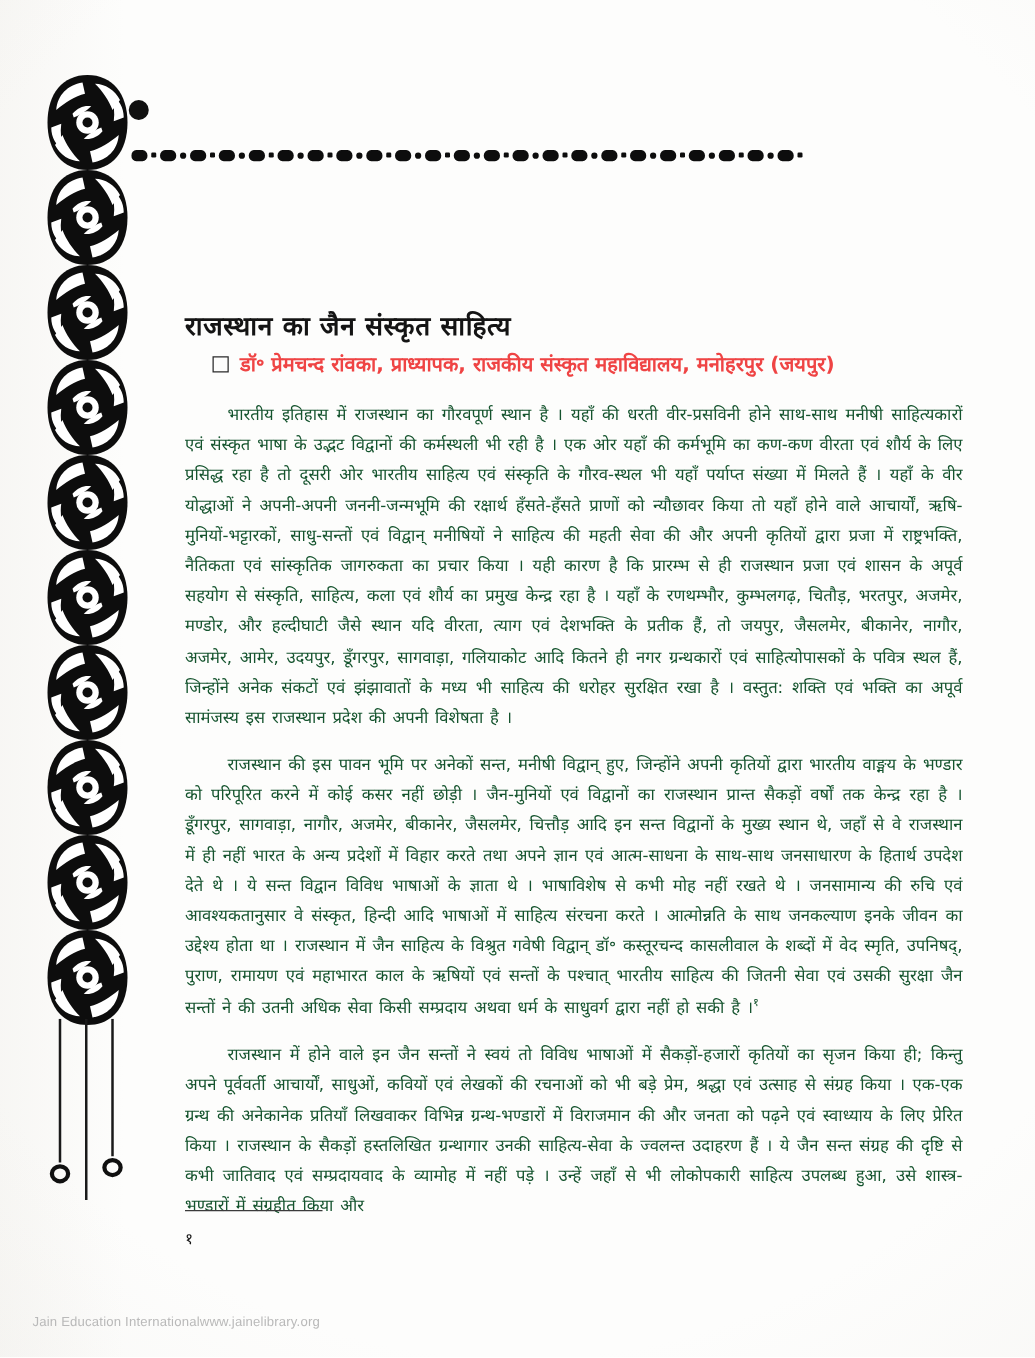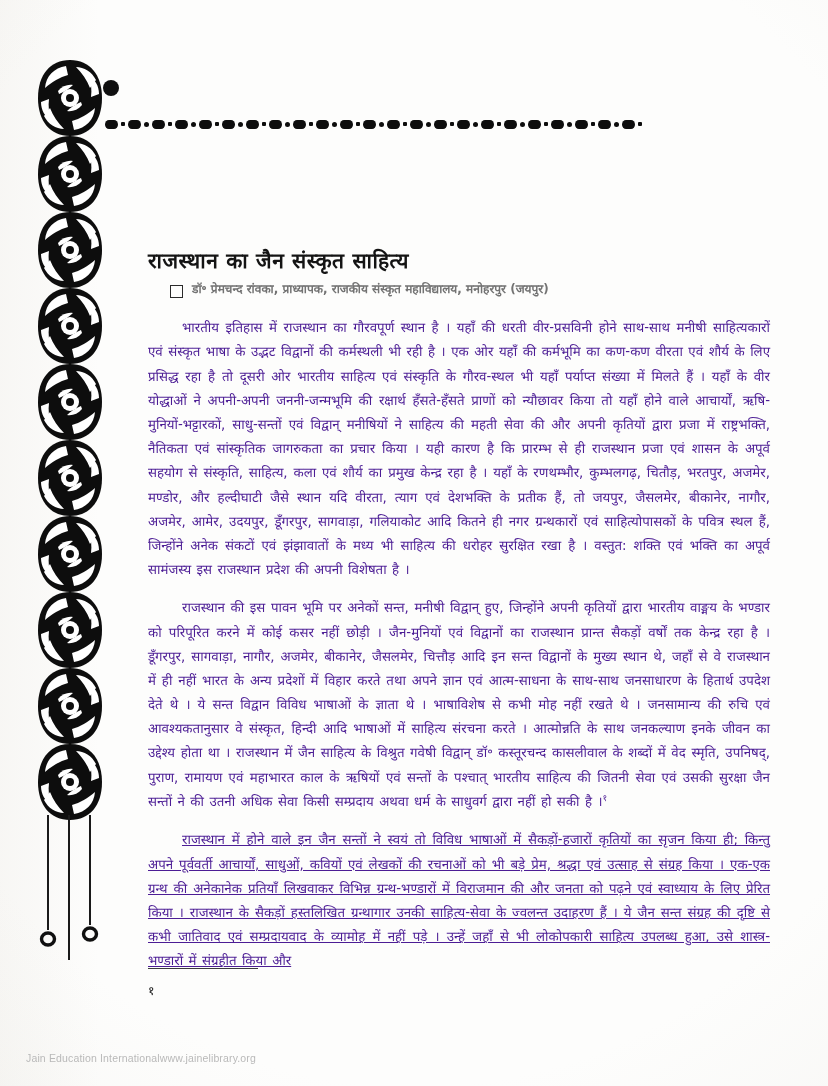--- a/index.html
+++ b/index.html
@@ -122,37 +122,37 @@
   }
   .byline-box {
     flex: 0 0 auto;
     width: 11px;
     height: 11px;
     border: 1.4px solid #2a2a2a;
     margin-top: 3px;
     background: transparent;
   }
   .byline-text {
-    font-size: 12px;
-    color: #737373;
+    font-size: 16px;
+    color: #ef4444;
     line-height: 1.3;
     font-weight: 600;
   }
 
   .para {
     font-size: 13.3px;
     line-height: 1.82;
-    color: #4c1d95;
+    color: #14532d;
     text-align: justify;
     text-justify: inter-word;
     margin: 0 0 14px 0;
     text-indent: 34px;
     word-spacing: 1.2px;
   }
-  .para:last-of-type { margin-bottom: 0; text-decoration: underline; }
+  .para:last-of-type { margin-bottom: 0; }
 
   .para .sup {
     font-size: 9px;
     vertical-align: super;
   }
 
   
   .footnote-wrap {
     position: absolute;
     left: 148px;

